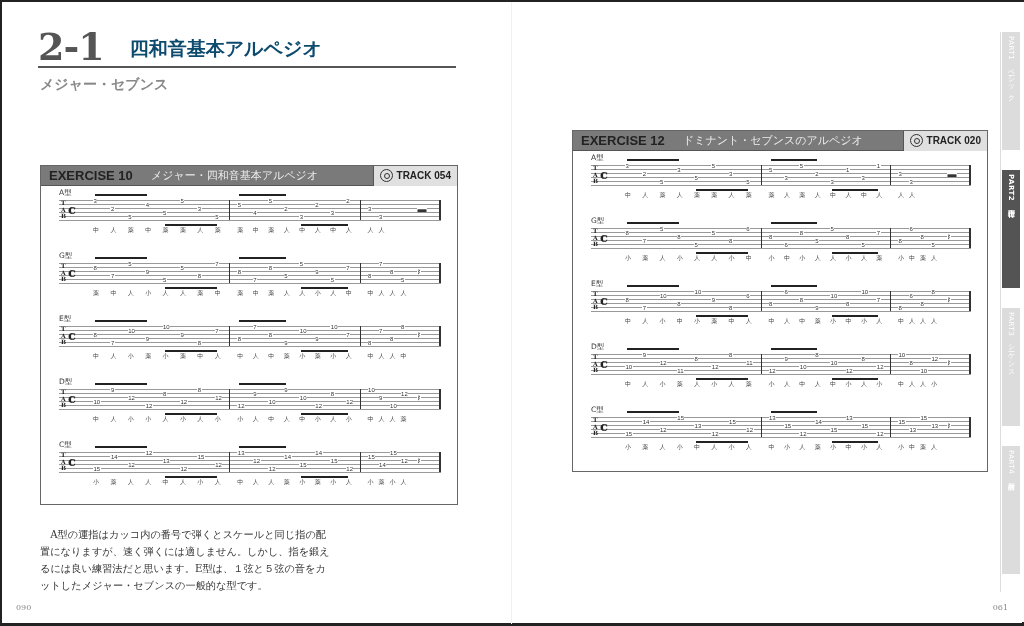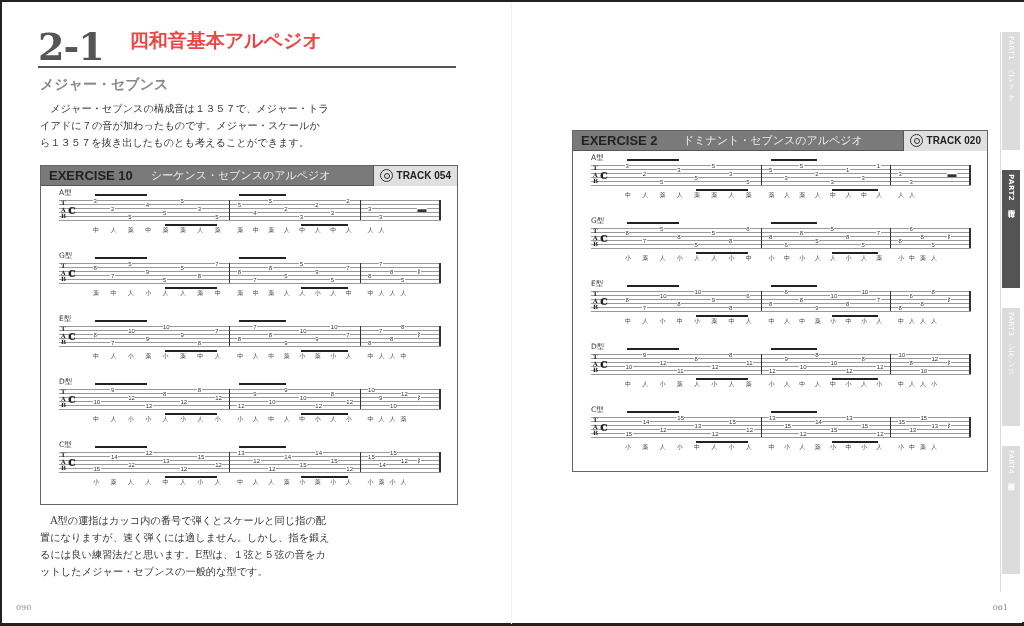--- a/index.html
+++ b/index.html
@@ -6,21 +6,21 @@
   html, body { width: 1024px; height: 626px; overflow: hidden; background: #1a1a1a; }
   body { font-family: "DejaVu Serif", serif; position: relative; }
   .spread { position: absolute; left: 0; top: 0; width: 1024px; height: 626px; background: #fff; border: 2px solid #222; border-bottom-width: 3px; }
   .page { position: absolute; top: 0; height: 620px; background: #fff; }
   .page-left { left: 0; width: 510px; }
   .page-right { left: 510px; width: 512px; }
   .gutter { position: absolute; left: 509px; top: 0; width: 1px; height: 622px; background: #f1f1f1; }
 
   .chapter-head { position: absolute; left: 36px; top: 28px; width: 418px; height: 38px; border-bottom: 2px solid #555; display: flex; align-items: flex-end; }
   .chapter-num { font-family: "DejaVu Serif", serif; font-weight: bold; font-size: 38px; color: #555; line-height: 38px; letter-spacing: -1px; margin-right: 26px; }
-  .chapter-title { font-family: "DejaVu Sans", sans-serif; font-weight: bold; font-size: 19px; color: #ef4444; padding-bottom: 12px; }
+  .chapter-title { font-family: "DejaVu Sans", sans-serif; font-weight: bold; font-size: 19px; color: #0c4a6e; padding-bottom: 4px; }
 
   .section-title { position: absolute; font-family: "DejaVu Sans", sans-serif; font-weight: bold; font-size: 14px; color: #888; }
   .body-text { position: absolute; font-family: "DejaVu Serif", serif; font-size: 10.2px; line-height: 17px; color: #333; width: 290px; text-indent: 1em; }
 
   .exercise { position: absolute; border: 1.5px solid #666; background: #fff; }
   .ex-header { height: 20px; display: flex; align-items: center; background: #7a7a7a; border-bottom: 1px solid #555; }
   .ex-num { font-family: "Liberation Sans", sans-serif; font-weight: bold; font-size: 13px; color: #222; padding-left: 8px; width: 110px; }
   .ex-title { font-family: "DejaVu Sans", sans-serif; font-size: 11px; color: #eee; flex: 1; }
   .ex-track { height: 20px; display: flex; align-items: center; gap: 4px; background: #e0e0e0; border-left: 1px solid #555; padding: 0 6px; font-family: "Liberation Sans", sans-serif; font-weight: bold; font-size: 10px; color: #222; }
   .cd-icon { width: 13px; height: 13px; border-radius: 50%; border: 1.2px solid #333; position: relative; display: inline-block; }
@@ -54,26 +54,25 @@
 
 <div class="spread">
 
   <div class="page page-left">
     <div class="chapter-head">
       <span class="chapter-num">2-1</span>
       <span class="chapter-title">四和音基本アルペジオ</span>
     </div>
 
     <div class="section-title" style="left:38px; top:74px;">メジャー・セブンス</div>
-    <p class="body-text" style="left:38px; top:98px;">メジャー・セブンスの構成音は１３５７で、メジャー・トライアドに７の音が加わったものです。メジャー・スケールから１３５７を抜き出したものとも考えることができます。</p>
 
     <div class="exercise" style="left:38px; top:163px; width:418px; height:340px;">
       <div class="ex-header">
         <span class="ex-num">EXERCISE 10</span>
-        <span class="ex-title">シーケンス・セブンスのアルペジオ</span>
+        <span class="ex-title">メジャー・四和音基本アルペジオ</span>
         <span class="ex-track">
           <span class="cd-icon"></span>
           <span>TRACK 054</span>
         </span>
       </div>
       <div class="staff-area">
           <div class="staff-row" style="top: 22px; height: 60px;">
             <div class="row-label">A型</div>
             <div class="staff" style="width: 382px;">
               <div class="line" style="top: 0px;"></div>
@@ -380,32 +379,32 @@
               <span class="finger" style="left: 286.811px;">人</span>
               <span class="finger" style="left: 308.56px;">小</span>
               <span class="finger" style="left: 319.56px;">薬</span>
               <span class="finger" style="left: 330.56px;">小</span>
               <span class="finger" style="left: 341.56px;">人</span>
             </div>
           </div>
         </div>
     </div>
 
-    <p class="body-text" style="left:38px; top:510px; width:290px;">A型の運指はカッコ内の番号で弾くとスケールと同じ指の配置になりますが、速く弾くには適しません。しかし、指を鍛えるには良い練習法だと思います。E型は、１弦と５弦の音をカットしたメジャー・セブンスの一般的な型です。</p>
+    <p class="body-text" style="left:38px; top:524px; width:290px;">A型の運指はカッコ内の番号で弾くとスケールと同じ指の配置になりますが、速く弾くには適しません。しかし、指を鍛えるには良い練習法だと思います。E型は、１弦と５弦の音をカットしたメジャー・セブンスの一般的な型です。</p>
 
     <div class="folio" style="left:14px;">090</div>
   </div>
 
   <div class="gutter"></div>
 
   <div class="page page-right">
 
     <div class="exercise" style="left:60px; top:128px; width:416px; height:342px;">
       <div class="ex-header">
-        <span class="ex-num">EXERCISE 2</span>
+        <span class="ex-num">EXERCISE 12</span>
         <span class="ex-title">ドミナント・セブンスのアルペジオ</span>
         <span class="ex-track">
           <span class="cd-icon"></span>
           <span>TRACK 020</span>
         </span>
       </div>
       <div class="staff-area">
           <div class="staff-row" style="top: 22px; height: 60px;">
             <div class="row-label">A型</div>
             <div class="staff" style="width: 380px;">

